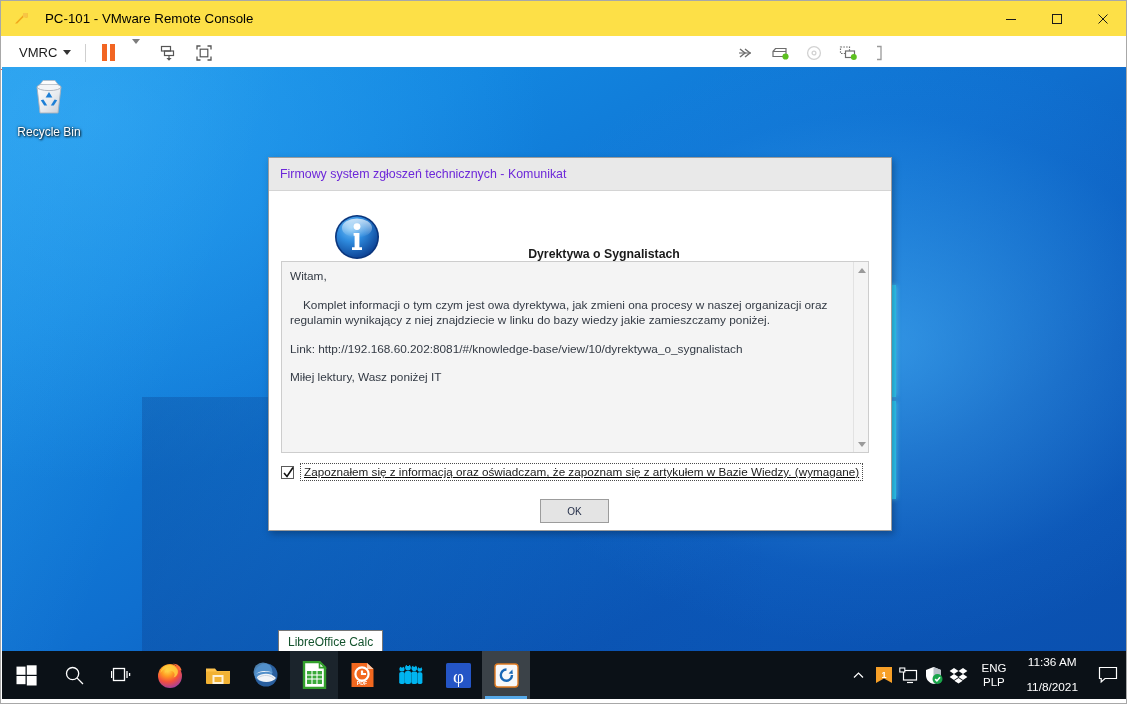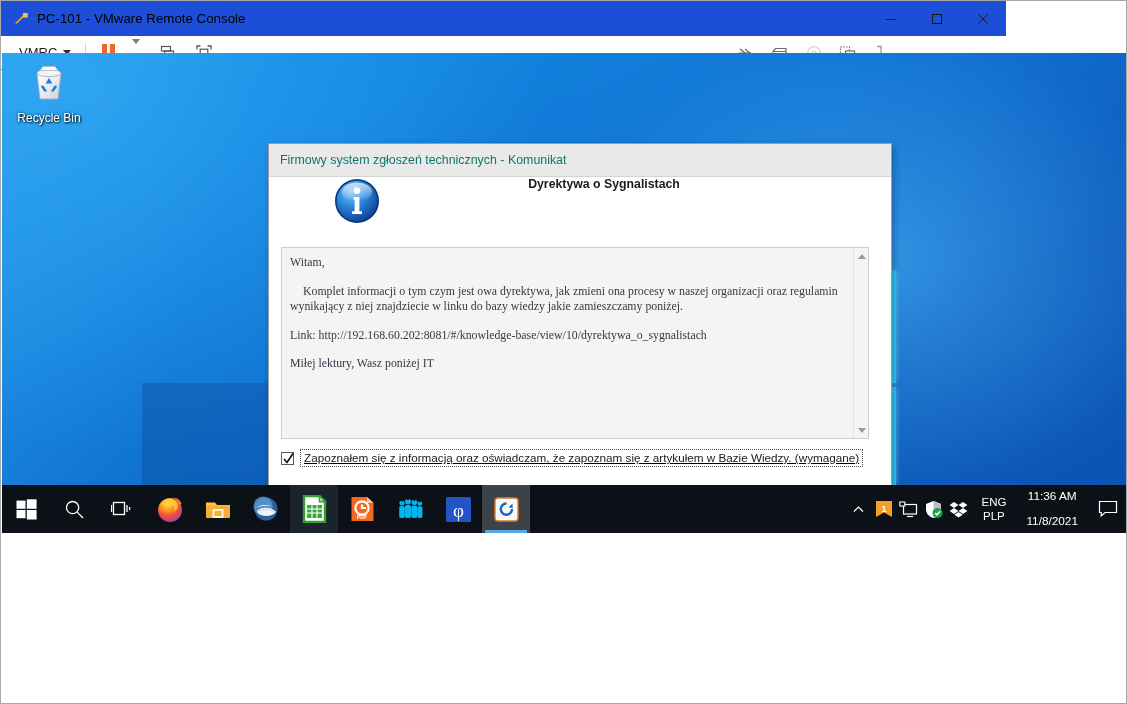--- a/index.html
+++ b/index.html
@@ -16,23 +16,23 @@
     position: absolute;
     left: 0; top: 0;
     width: 1127px; height: 704px;
     background: #ffffff;
     border: 1px solid #a8a8a8;
   }
 
   
   #titlebar {
     position: absolute; left: 0; top: 0;
-    width: 1005px; height: 35px;
-    background: #1d4ed8;
-    display: flex; align-items: center;
+    width: 1125px; height: 35px;
+    background: #fde047;
+    display: flex; align-items: center; gap: 8px;
   }
   #title-icon {
     margin-left: 11px; width: 18px; height: 18px;
     display: flex; align-items: center; justify-content: center;
   }
   #title-text {
     margin-left: 7px;
     font-size: 13.3px;
     color: #000000;
     white-space: nowrap;
@@ -74,22 +74,22 @@
   .tb-icon { margin-left: 12px; padding: 2px; display:flex; align-items:center; }
 
   #tb-right {
     position: absolute; right: 8px; top: 0; height: 34px;
     display: flex; align-items: center; gap: 0px;
   }
   #tb-right > div { padding: 3px 7px; display: flex; align-items: center; }
 
   
   #desktop {
-    position: absolute; left: 1px; top: 52px;
-    width: 1124px; height: 480px;
+    position: absolute; left: 1px; top: 66px;
+    width: 1124px; height: 632px;
     overflow: hidden;
     background:
       radial-gradient(ellipse 560px 420px at 78% 44%, rgba(80,190,255,0.55) 0%, rgba(40,140,235,0.10) 55%, rgba(0,0,0,0) 72%),
       radial-gradient(ellipse 700px 560px at 8% 8%, rgba(60,175,250,0.50) 0%, rgba(20,120,215,0.0) 65%),
       linear-gradient(150deg, #1492e6 0%, #1286e0 22%, #0f6fcf 48%, #0b57b8 72%, #0a4fae 100%);
   }
   
   #beam1 {
     position:absolute; left:-140px; top:-60px; width: 700px; height: 820px;
     background: linear-gradient(118deg, rgba(120,215,255,0.22) 0%, rgba(120,215,255,0.0) 45%);
@@ -132,42 +132,42 @@
     box-shadow: 2px 3px 7px rgba(0,0,0,0.28);
     display: flex; flex-direction: column;
   }
   #dlg-titlebar {
     height: 33px;
     background: #e9e9e9;
     border-bottom: 1px solid #d4d4d4;
     display: flex; align-items: center;
     padding-left: 11px;
   }
-  #dlg-title { font-size: 12.4px; color: #0f766e; }
+  #dlg-title { font-size: 12.4px; color: #6d28d9; }
   #dlg-body { flex: 1; position: relative; background: #ffffff; }
 
-  #dlg-head { display: flex; align-items: flex-start; height: 70px; padding-left: 19px; margin-left: 45px; }
+  #dlg-head { display: flex; align-items: flex-end; height: 70px; padding-left: 19px; margin-left: 45px; }
   #dlg-heading {
     flex: 1; text-align: center;
     font-size: 12.3px; font-weight: bold; color: #1a1a1a;
     padding-right: 64px;
   }
 
   #msg-box {
     position: absolute; left: 12px; top: 70px;
     width: 588px; height: 192px;
     background: #f4f4f4;
     border: 1px solid #cdcdcd;
     font-size: 11.8px;
     color: #333a44;
     line-height: 15.5px;
     overflow: hidden;
   }
   #msg-text { padding: 7px 22px 7px 8px; }
-  #msg-text p { margin: 0 0 13px 0; font-family: Liberation Serif, serif; }
+  #msg-text p { margin: 0 0 13px 0; }
   #msg-text p.indent { text-indent: 13px; }
   #msg-text p:last-child { margin-bottom: 0; }
 
   .vscroll {
     position: absolute; right: 0; top: 0; bottom: 0; width: 15px;
     background: #f4f4f4; border-left: 1px solid #e2e2e2;
   }
   .vs-arrow {
     position: absolute; left: 0; width: 15px; height: 14px;
     display: flex; align-items: center; justify-content: center;

